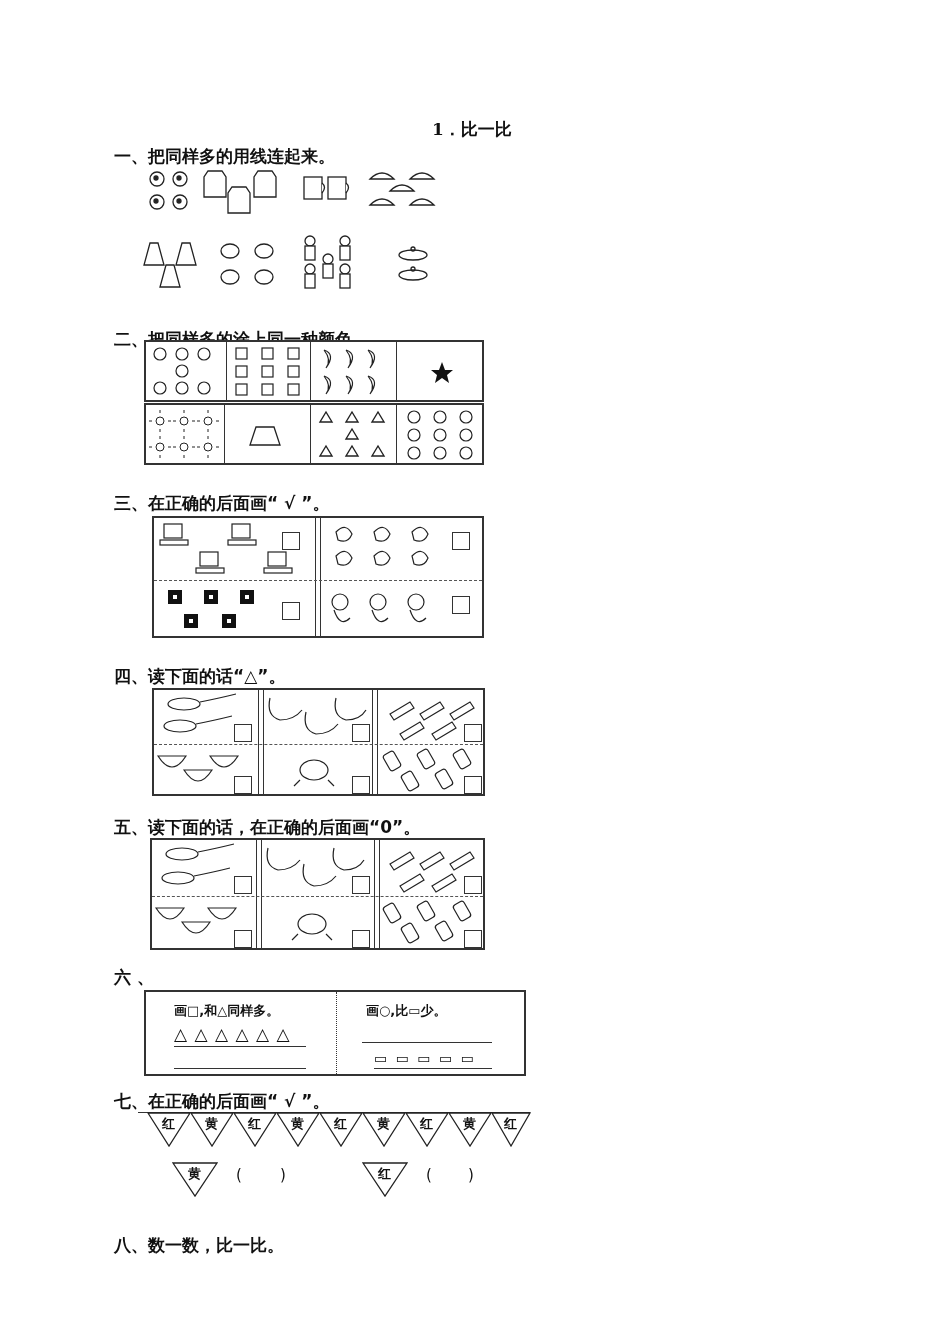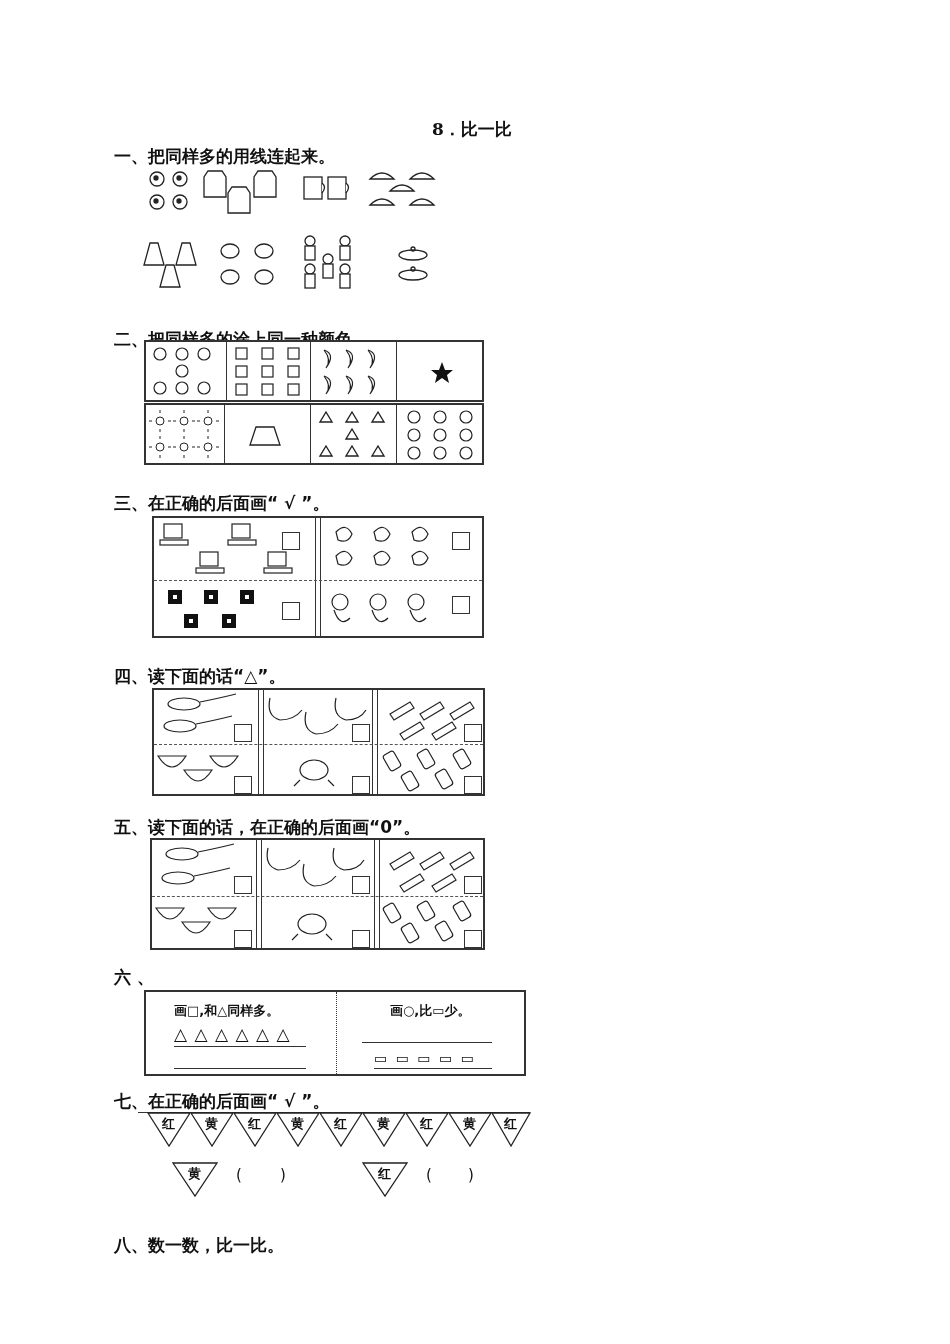--- a/index.html
+++ b/index.html
@@ -14,21 +14,21 @@
   .hdash { position:absolute; left:0; right:0; border-top:1.5px dashed #555; }
   .sq { position:absolute; width:16px; height:16px; border:1.5px solid #333; background:#fff; }
   svg { overflow:visible; }
   .flag-text { font-size:13px; font-weight:bold; font-family:"DejaVu Serif", serif; }
   .sub-label { font-size:13px; font-weight:bold; white-space:nowrap; }
   .paren { font-size:15px; }
 </style>
 </head>
 <body>
 
-<div class="abs title">8．比一比</div>
+<div class="abs title">1．比一比</div>
 
 <div class="abs qh" style="top:145px;">一、把同样多的用线连起来。</div>
 <div class="abs" style="left:140px; top:165px; width:310px; height:130px;">
   <svg width="310" height="130">
 
     <g stroke="#222" fill="#fff" stroke-width="1.3">
       <circle cx="17" cy="14" r="7"></circle>
         <circle cx="40" cy="14" r="7"></circle>
       <circle cx="17" cy="37" r="7"></circle>
         <circle cx="40" cy="37" r="7"></circle>
@@ -324,21 +324,21 @@
   <div class="sq" style="left:312px; top:90px;"></div>
 </div>
 
 <div class="abs qh" style="top:966px;">六 、</div>
 <div class="abs box" style="left:144px; top:990px; width:382px; height:86px; border-width:2px;">
   <div class="abs" style="left:190px; top:0; bottom:0; border-left:1.5px dotted #333;"></div>
   <div class="abs sub-label" style="left:28px; top:10px;">画□,和△同样多。</div>
   <div class="abs" style="left:28px; top:32px; font-size:17px; letter-spacing:1px;">△ △ △ △ △ △</div>
   <div class="abs" style="left:28px; top:54px; width:132px; border-top:1.5px solid #333;"></div>
   <div class="abs" style="left:28px; top:76px; width:132px; border-top:1.5px solid #333;"></div>
-  <div class="abs sub-label" style="left:244px; top:10px;">画○,比▭少。</div>
+  <div class="abs sub-label" style="left:220px; top:10px;">画○,比▭少。</div>
   <div class="abs" style="left:216px; top:50px; width:130px; border-top:1.5px solid #333;"></div>
   <div class="abs" style="left:228px; top:58px; font-size:14px; letter-spacing:2px;">▭ ▭ ▭ ▭ ▭</div>
   <div class="abs" style="left:228px; top:76px; width:118px; border-top:1.5px solid #333;"></div>
 </div>
 
 <div class="abs qh" style="top:1090px;">七、在正确的后面画“ √ ”。</div>
 <div class="abs" style="left:138px; top:1112px; width:392px; height:40px;">
   <div class="abs" style="left:0; right:0; top:0; border-top:1.5px solid #333;"></div>
   <svg width="392" height="40" class="abs" style="left:0; top:0;">
     <g stroke="#222" fill="#fff" stroke-width="1.3">

